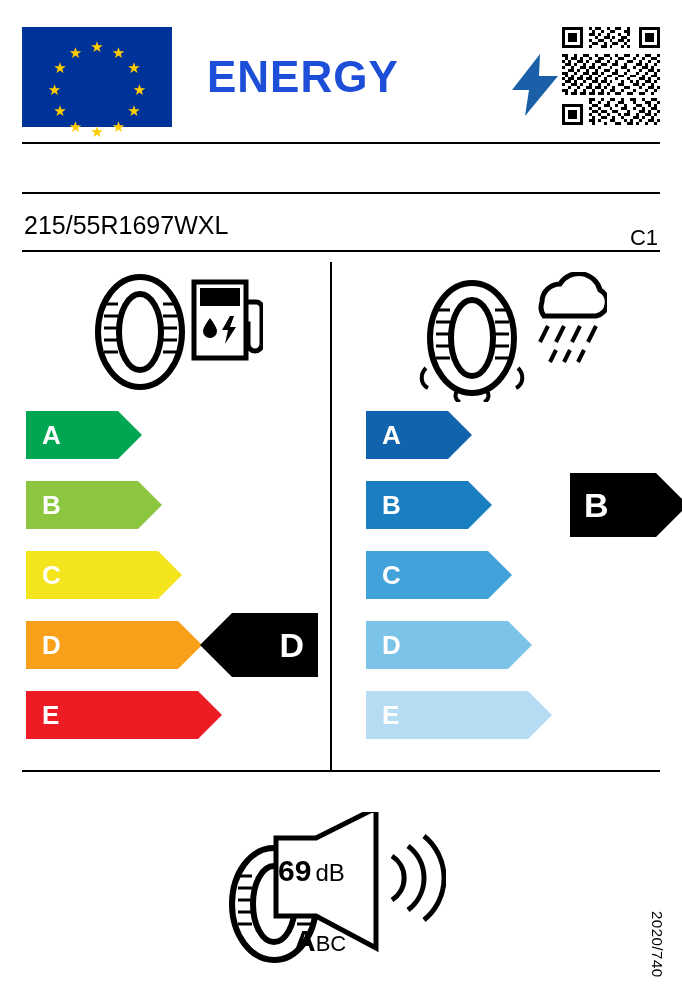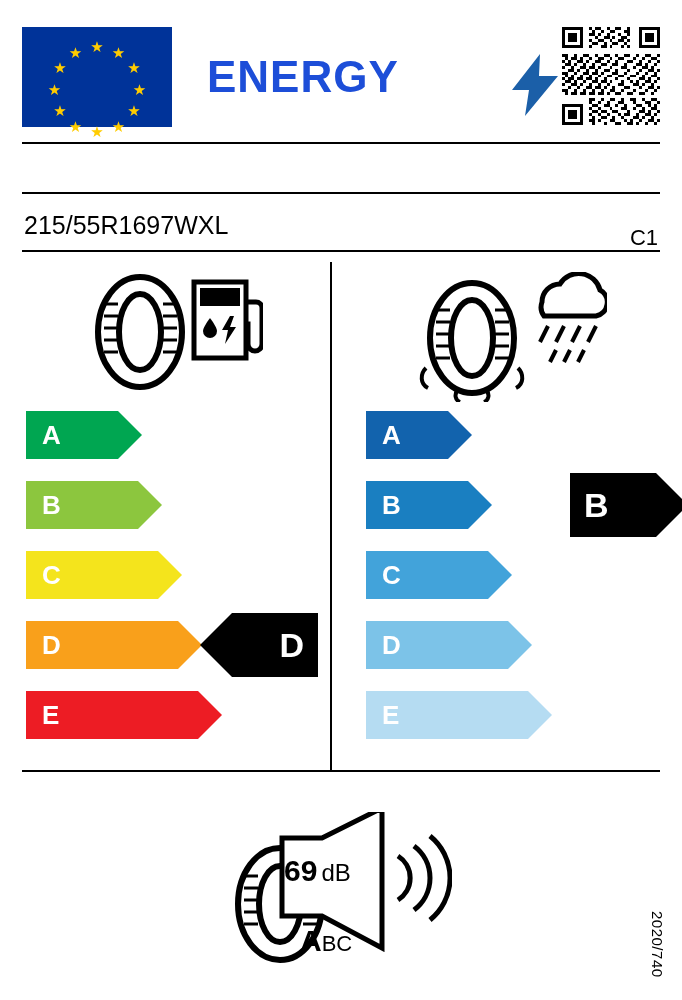--- a/index.html
+++ b/index.html
@@ -175,21 +175,21 @@
   .selected.flip::before {
     left: auto;
     right: -32px;
     border-right: none;
     border-left: 32px solid #000;
   }
 
   
   .noise-wrap {
     position: absolute;
-    left: 224px;
+    left: 218px;
     top: 812px;
     width: 230px;
     height: 165px;
   }
   .noise-db {
     position: absolute;
     left: 60px;
     top: 42px;
     font-size: 30px;
     font-weight: bold;

